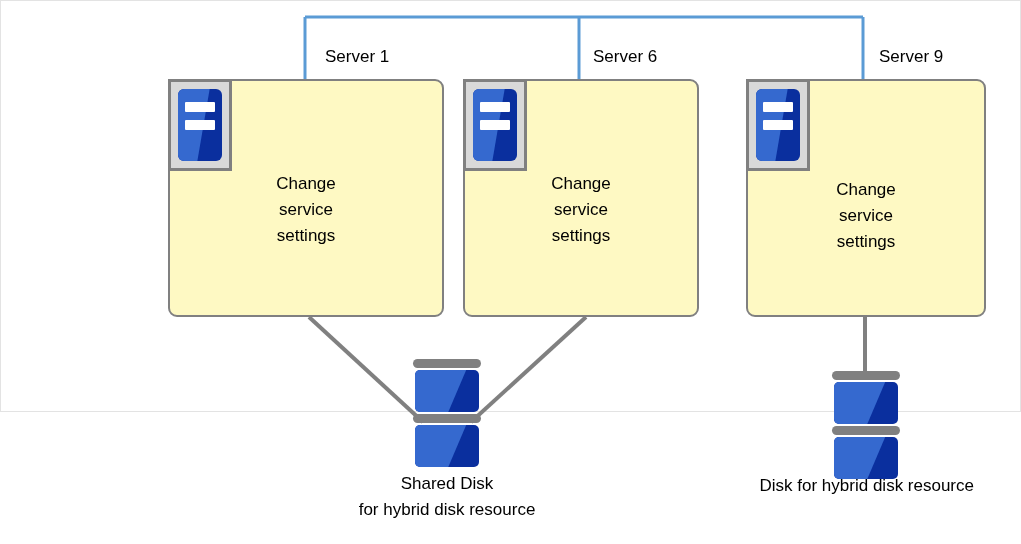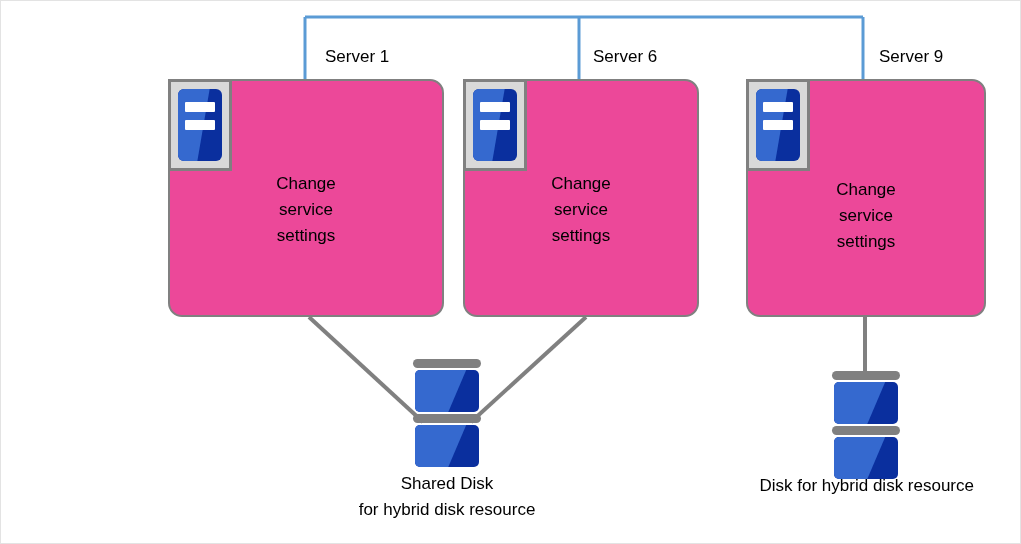--- a/index.html
+++ b/index.html
@@ -4,37 +4,37 @@
 <style>
   html,body{margin:0;padding:0;}
   body{
     width:1021px;height:544px;
     background:#ffffff;
     font-family:"Liberation Sans", sans-serif;
     overflow:hidden;
   }
   #diagram{
     position:relative;
-    width:1021px;height:544px;
+    width:1021px;height:412px;
     box-sizing:border-box;
     border:1px solid #e3e3e3;
     background:#ffffff;
   }
   #wires{
     position:absolute;left:0;top:0;width:1021px;height:544px;
     pointer-events:none;
   }
 
   
   .server-box{
     position:absolute;
     box-sizing:border-box;
     border:2px solid #808080;
-    border-radius:14px;
-    background:#ec4899;
+    border-radius:9px;
+    background:#fef9c3;
   }
   .server-box .body-text{
     position:absolute;
     left:0;right:0;
     text-align:center;
     font-size:17px;
     line-height:26px;
     color:#000000;
     white-space:pre-line;
   }

